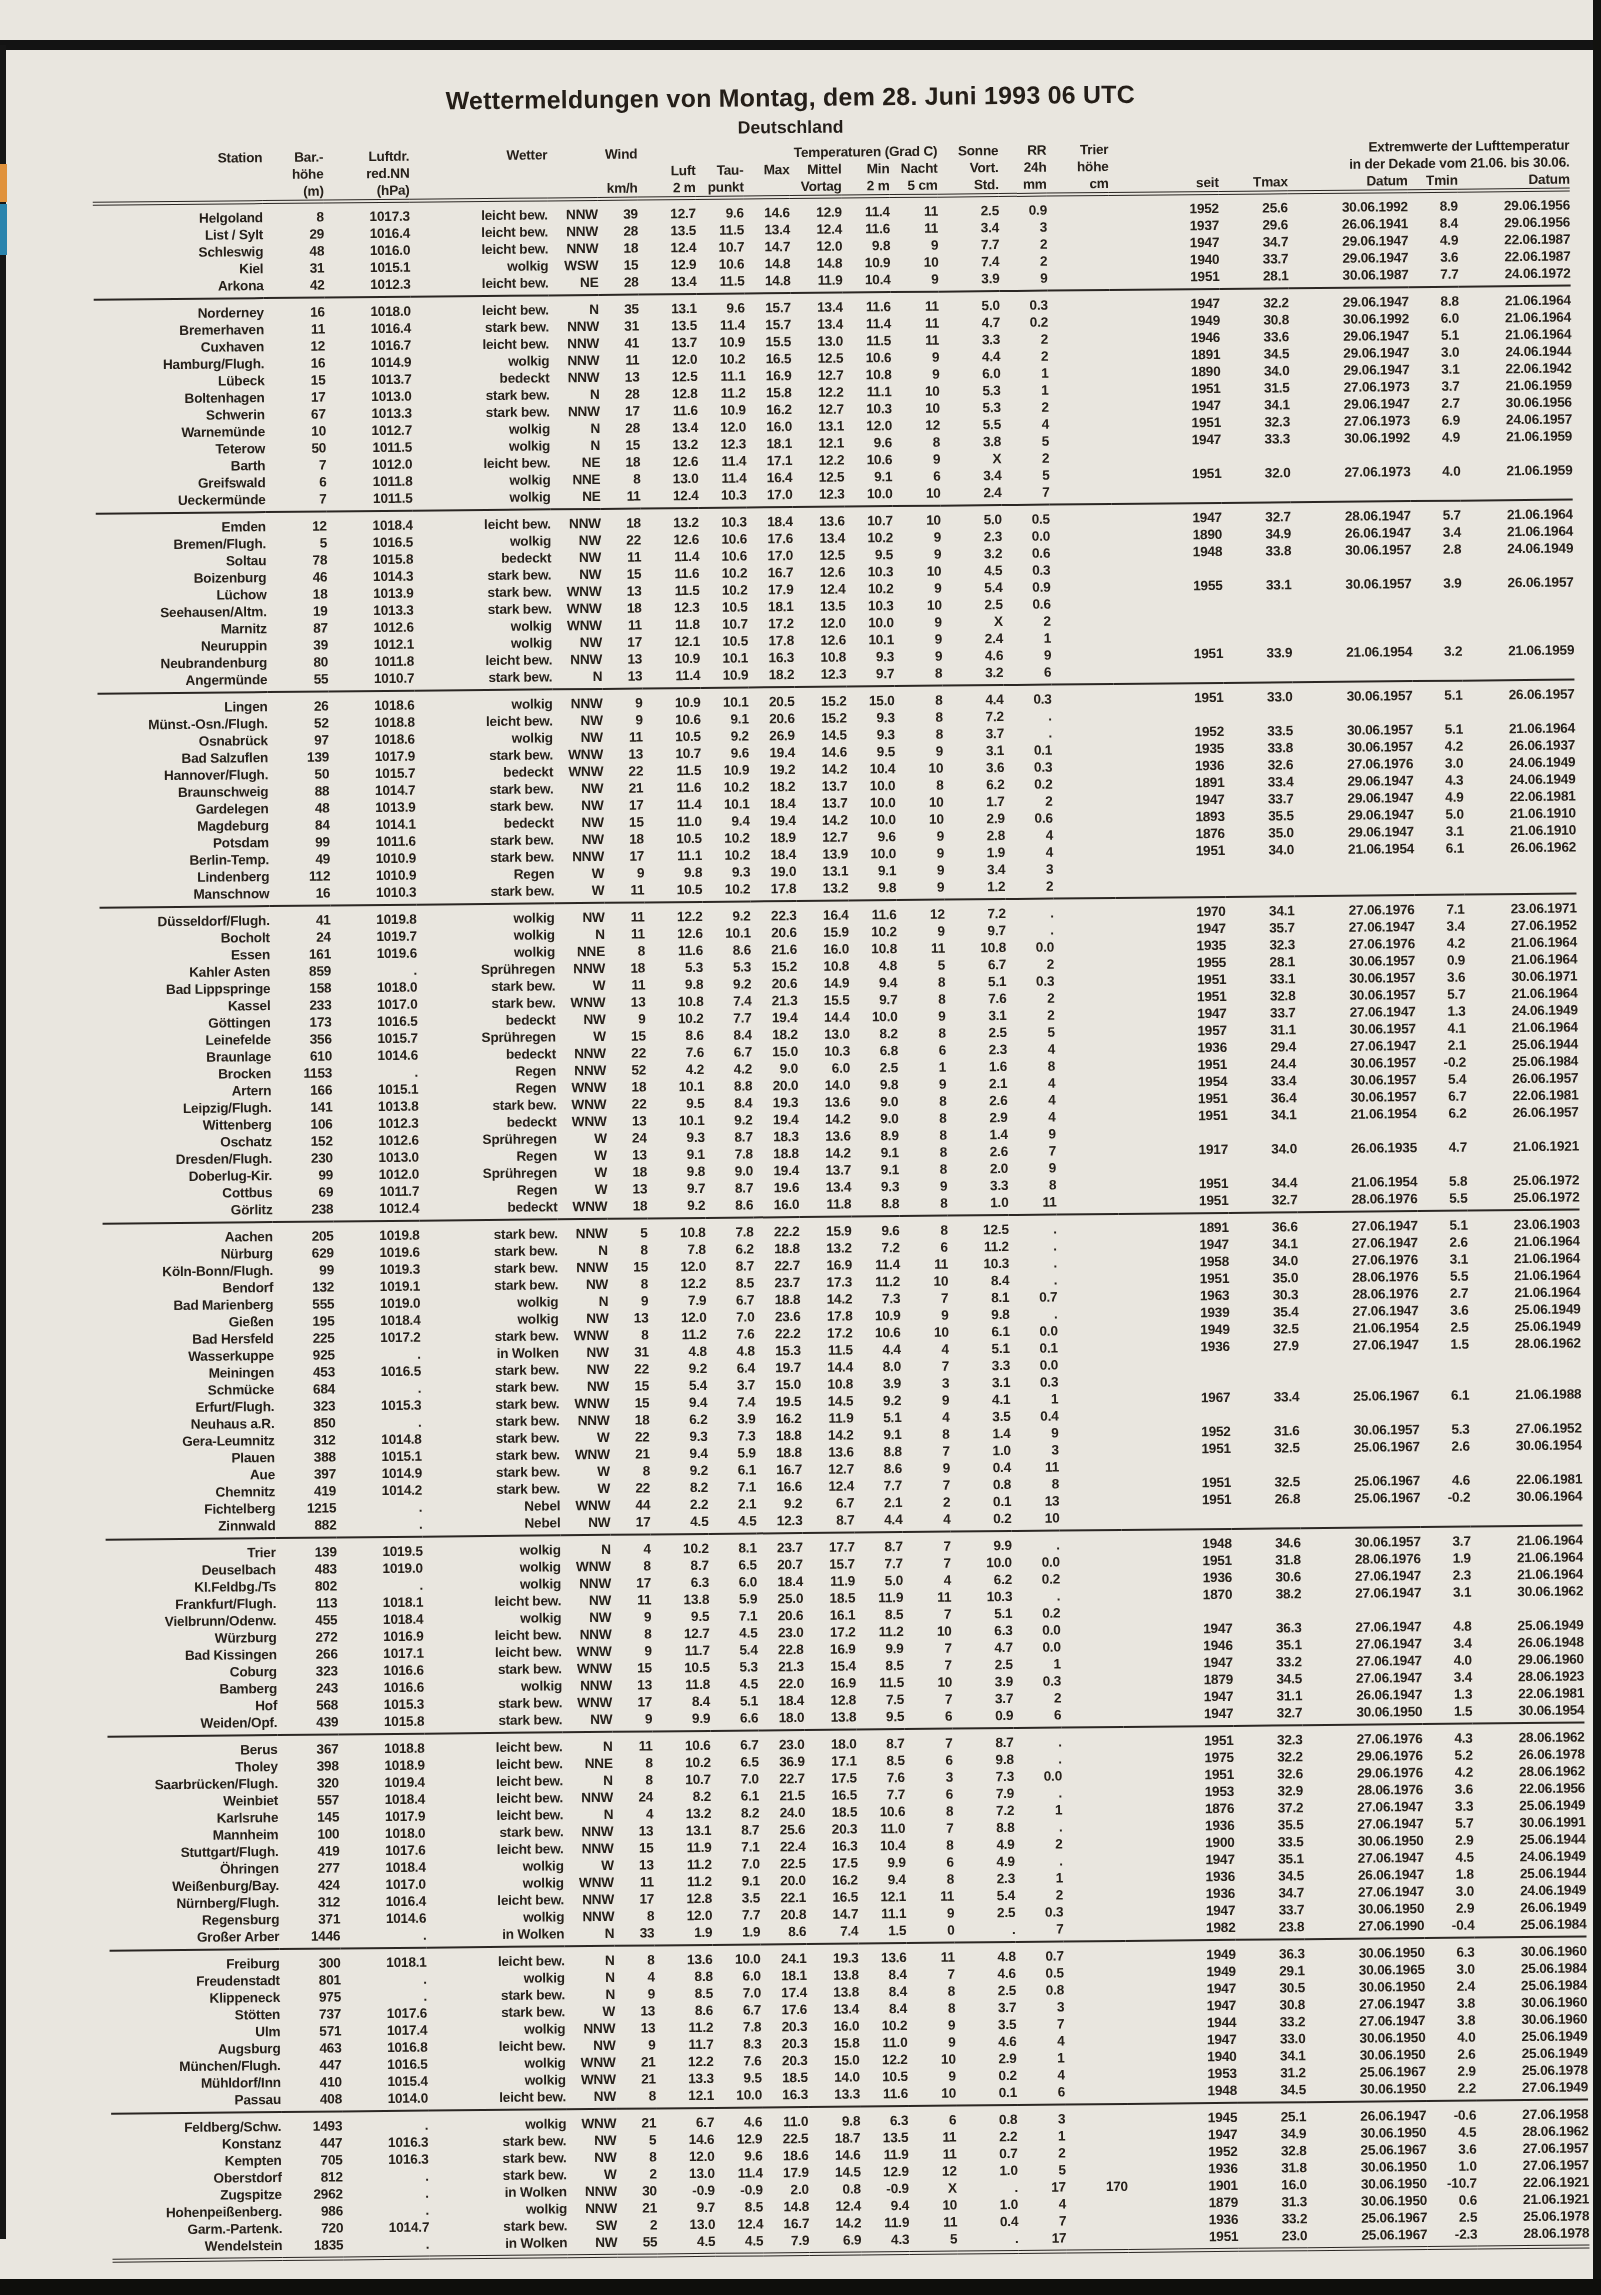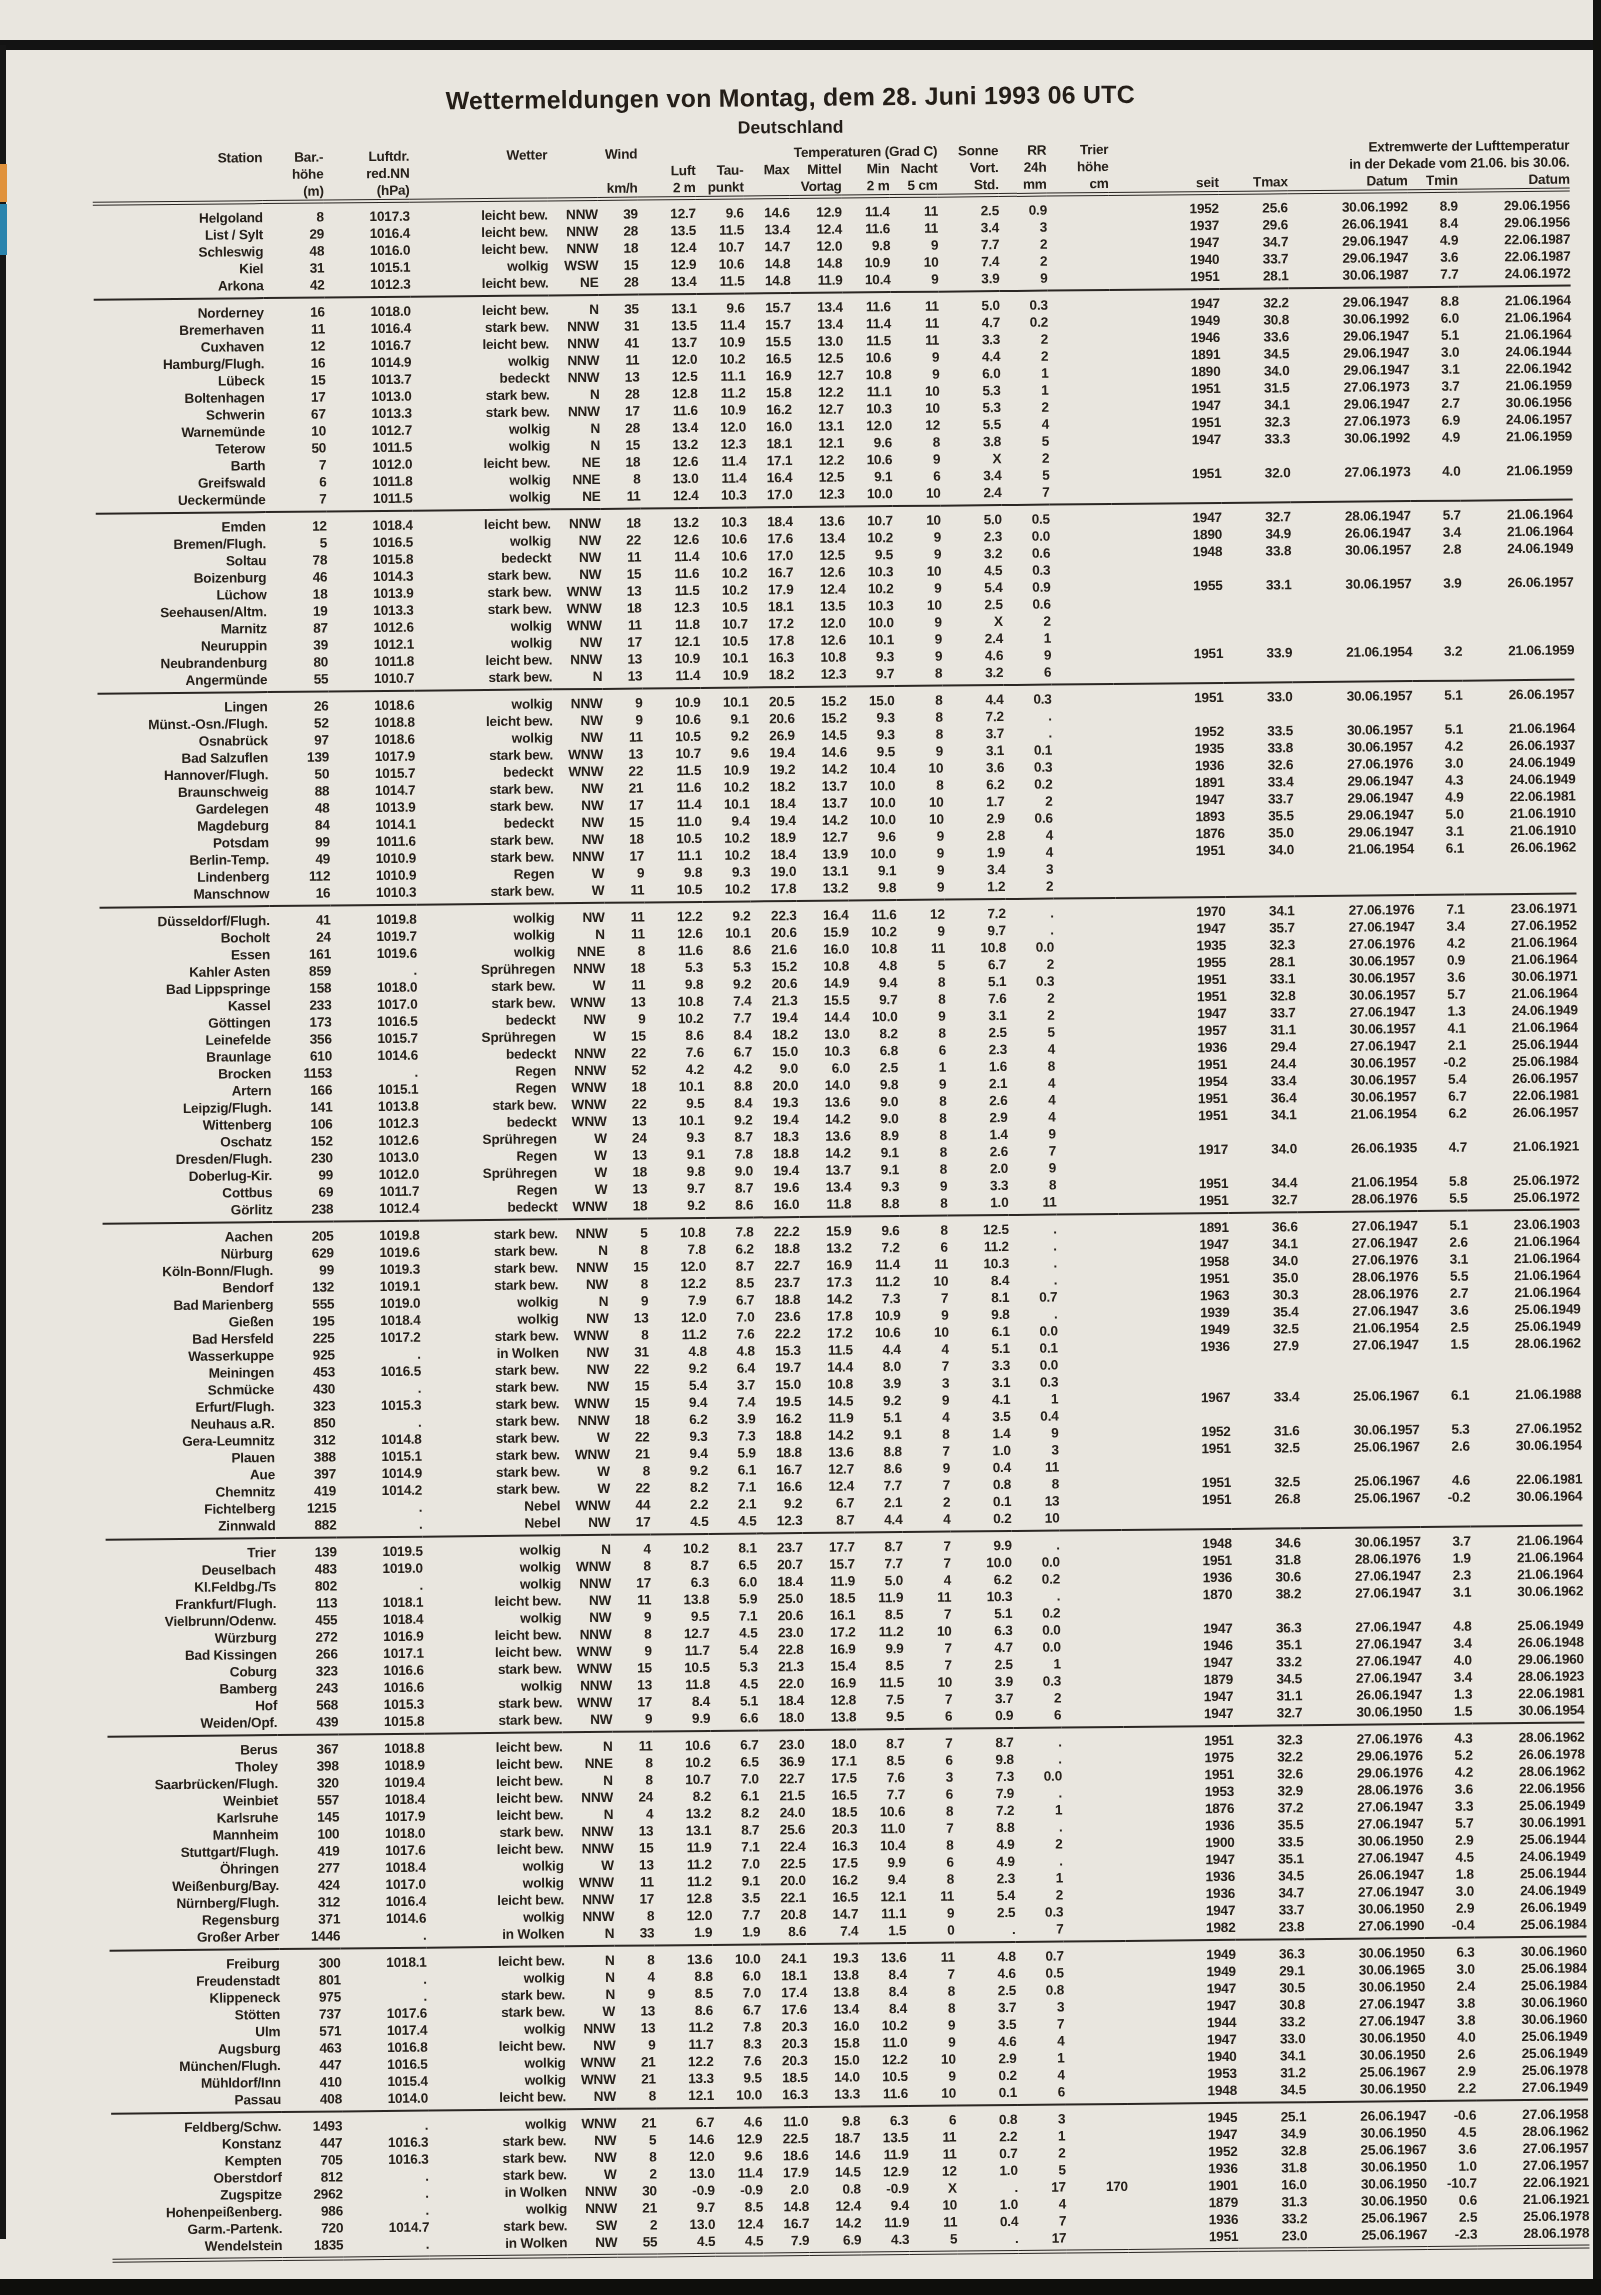--- a/index.html
+++ b/index.html
@@ -1620,21 +1620,21 @@
           <td class="c-rr">0.0</td>
           <td class="c-snow"></td>
           <td class="c-seit"></td>
           <td class="c-etmax"></td>
           <td class="c-etmaxd"></td>
           <td class="c-etmin"></td>
           <td class="c-etmind"></td>
         </tr>
         <tr>
           <td class="c-station">Schmücke</td>
-          <td class="c-alt">430</td>
+          <td class="c-alt">684</td>
           <td class="c-pres">.</td>
           <td class="c-wx">stark bew.</td>
           <td class="c-wdir">NW</td>
           <td class="c-wspd">15</td>
           <td class="c-t2">5.4</td>
           <td class="c-td">3.7</td>
           <td class="c-tmax">15.0</td>
           <td class="c-tmean">10.8</td>
           <td class="c-tmin">3.9</td>
           <td class="c-tn5">3</td>

